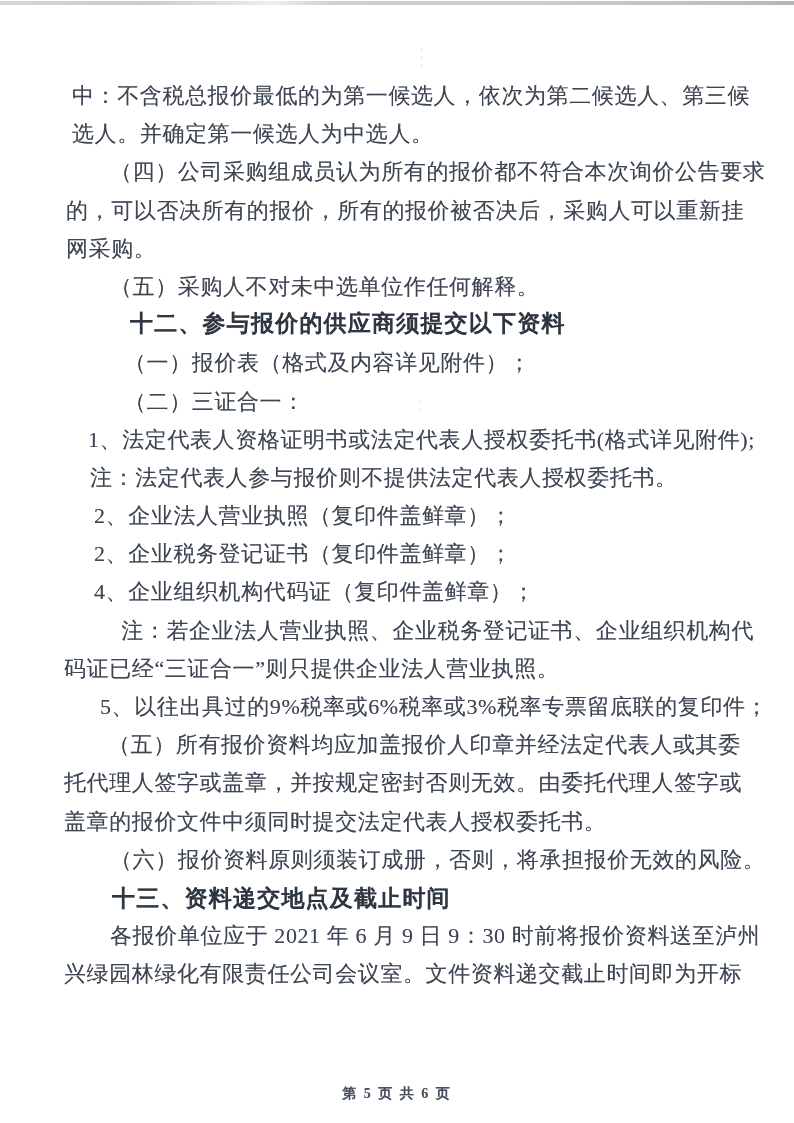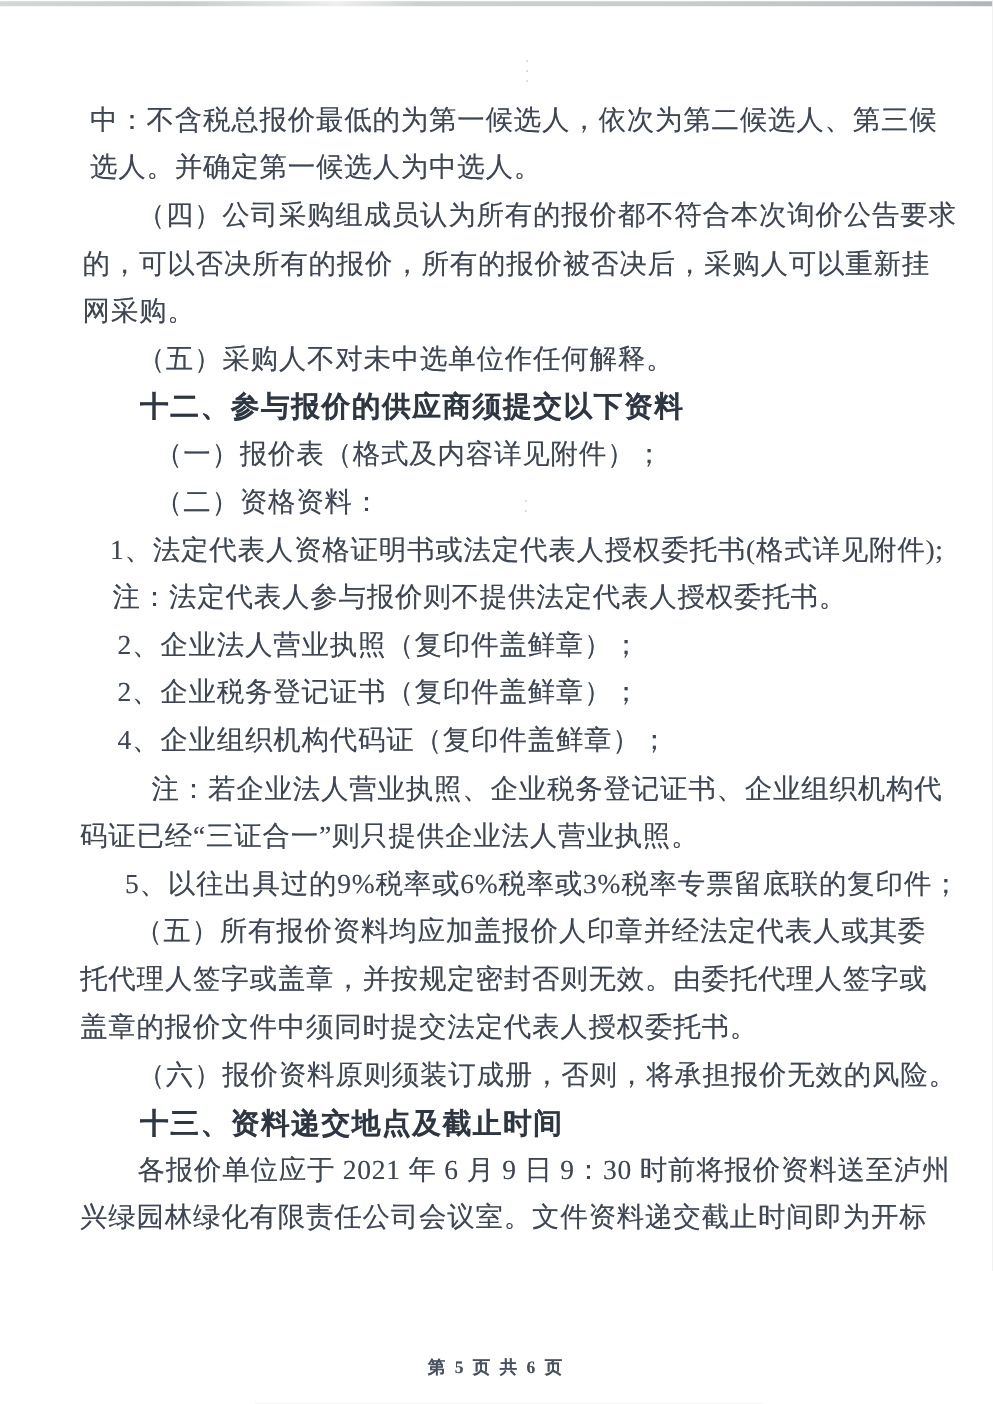--- a/index.html
+++ b/index.html
@@ -91,23 +91,23 @@
 ·</div>
 
   <div class="doc-body">
 
   <div class="line" style="margin-left: 8px;">中：不含税总报价最低的为第一候选人，依次为第二候选人、第三候</div>
       <div class="line" style="margin-left: 8px;">选人。并确定第一候选人为中选人。</div>
       <div class="line" style="margin-left: 46px;">（四）公司采购组成员认为所有的报价都不符合本次询价公告要求</div>
       <div class="line" style="margin-left: 2px;">的，可以否决所有的报价，所有的报价被否决后，采购人可以重新挂</div>
       <div class="line" style="margin-left: 2px;">网采购。</div>
       <div class="line" style="margin-left: 46px;">（五）采购人不对未中选单位作任何解释。</div>
-      <div class="line bold" style="margin-left: 48px;">十二、参与报价的供应商须提交以下资料</div>
+      <div class="line bold" style="margin-left: 66px; font-family: Liberation Mono, monospace;">十二、参与报价的供应商须提交以下资料</div>
       <div class="line" style="margin-left: 60px;">（一）报价表（格式及内容详见附件）；</div>
-      <div class="line" style="margin-left: 60px;">（二）资格资料：</div>
+      <div class="line" style="margin-left: 60px;">（二）三证合一：</div>
       <div class="line" style="margin-left: 24px;">1、法定代表人资格证明书或法定代表人授权委托书(格式详见附件);</div>
       <div class="line" style="margin-left: 26px;">注：法定代表人参与报价则不提供法定代表人授权委托书。</div>
       <div class="line" style="margin-left: 30px;">2、企业法人营业执照（复印件盖鲜章）；</div>
       <div class="line" style="margin-left: 30px;">2、企业税务登记证书（复印件盖鲜章）；</div>
       <div class="line" style="margin-left: 30px;">4、企业组织机构代码证（复印件盖鲜章）；</div>
       <div class="line" style="margin-left: 46px; text-align: right;">注：若企业法人营业执照、企业税务登记证书、企业组织机构代</div>
       <div class="line" style="margin-left: 0px;">码证已经“三证合一”则只提供企业法人营业执照。</div>
       <div class="line" style="margin-left: 36px;">5、以往出具过的9%税率或6%税率或3%税率专票留底联的复印件；</div>
       <div class="line" style="margin-left: 44px;">（五）所有报价资料均应加盖报价人印章并经法定代表人或其委</div>
       <div class="line" style="margin-left: 0px;">托代理人签字或盖章，并按规定密封否则无效。由委托代理人签字或</div>

